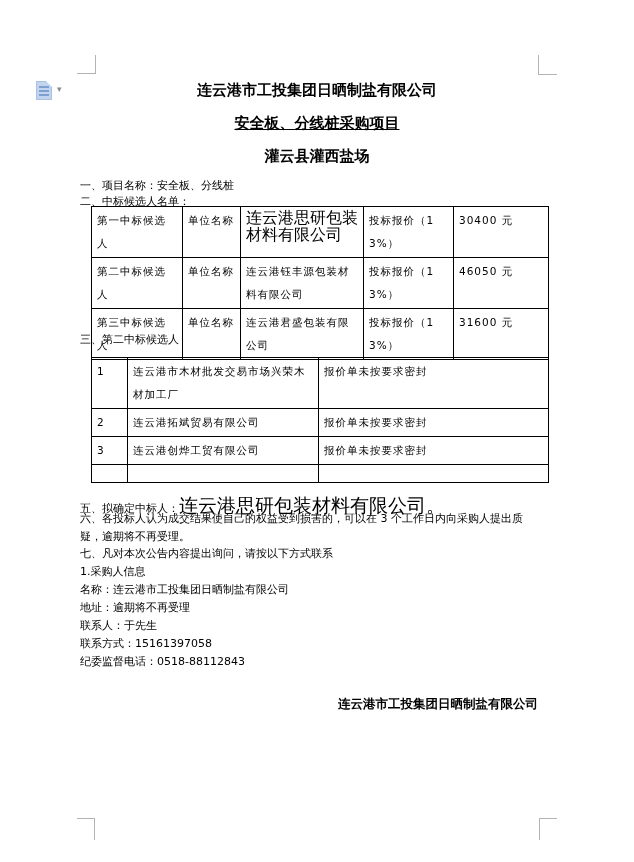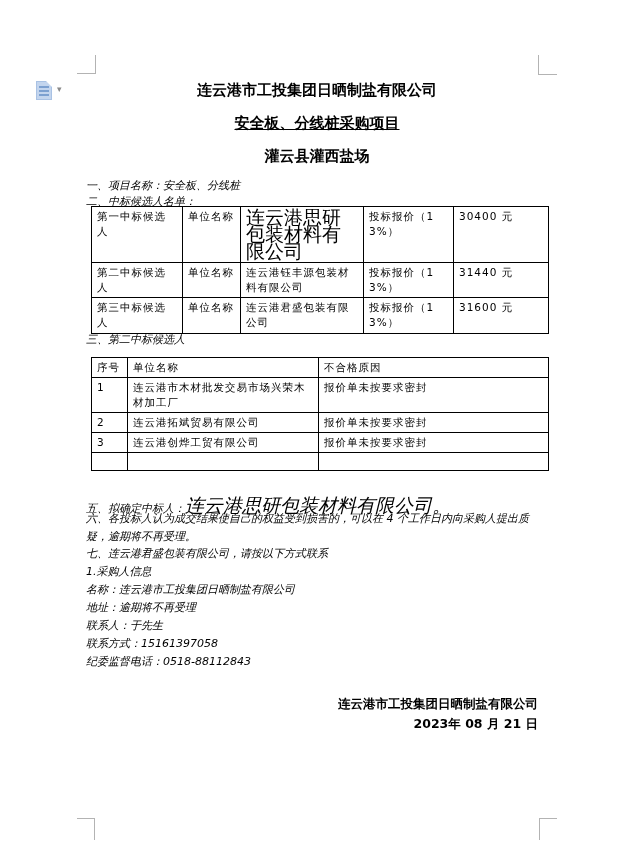--- a/index.html
+++ b/index.html
@@ -31,28 +31,28 @@
   .paste-doc::after { 
     content:""; position:absolute; left:2px; top:4px; width:10px; height:11px;
     background:repeating-linear-gradient(#7ca0d0 0 2px, transparent 2px 4px);
   }
   .paste-arrow { position:absolute; left:21px; top:2px; font-size:9px; color:#8a8a8a; line-height:12px; }
 
   
   .doc-title { position:absolute; left:0; width:634px; text-align:center; font-weight:bold; font-size:15px; }
   .t1 { top:81px; } .t2 { top:114px;text-decoration:underline; } .t3 { top:147px; }
 
-  .line { position:absolute; left:86px; font-size:11px; white-space:nowrap;font-style:italic; }
+  .line { position:absolute; left:80px; font-size:11px; white-space:nowrap; }
 
   table { border-collapse:collapse; table-layout:fixed; }
-  td { border:1px solid #000; font-size:10.5px; vertical-align:top; padding:2px 5px; letter-spacing:1px; line-height:15px; word-break:break-all; }
+  td { border:1px solid #000; font-size:10.5px; vertical-align:top; padding:2px 5px; letter-spacing:1px; line-height:23px; word-break:break-all; }
   .tbl { position:absolute; left:91px; width:457px; }
   .tbl1 { top:206px; }
   .tbl2 { top:357px; }
-  .big-cell { font-size:19px; letter-spacing:0; line-height:17px; }
+  .big-cell { font-size:16px; letter-spacing:0; line-height:17px; }
 
   .para5 { top:493px; }
   .big-inline { font-size:19px; }
 
   .sig { position:absolute; right:96px; top:694px; text-align:right; font-weight:bold; font-size:12.5px; line-height:20px; white-space:nowrap; }
 </style>
 </head>
 <body>
 
 <div class="crop crop-tl"></div>
@@ -86,46 +86,41 @@
     <td>单位名称</td>
     <td class="big-cell">连云港思研包装材料有限公司</td>
     <td>投标报价（13%）</td>
     <td>30400 元</td>
   </tr>
   <tr style="height:32px">
     <td>第二中标候选人</td>
     <td>单位名称</td>
     <td>连云港钰丰源包装材料有限公司</td>
     <td>投标报价（13%）</td>
-    <td>31440 元</td>
+    <td>46050 元</td>
   </tr>
   <tr style="height:36px">
     <td>第三中标候选人</td>
     <td>单位名称</td>
     <td>连云港君盛包装有限公司</td>
     <td>投标报价（13%）</td>
     <td>31600 元</td>
   </tr>
 </tbody>
   </table>
 
 <div class="line" style="top:332px">三、第二中标候选人</div>
 
 <table class="tbl tbl2">
   <colgroup>
       <col style="width:36px">
       <col style="width:191px">
       <col style="width:230px">
     </colgroup>
   <tbody>
-      <tr style="height:19px">
-    <td>序号</td>
-    <td>单位名称</td>
-    <td>不合格原因</td>
-  </tr>
   <tr style="height:35px">
     <td>1</td>
     <td>连云港市木材批发交易市场兴荣木材加工厂</td>
     <td>报价单未按要求密封</td>
   </tr>
   <tr style="height:17px">
     <td>2</td>
     <td>连云港拓斌贸易有限公司</td>
     <td>报价单未按要求密封</td>
   </tr>
@@ -138,27 +133,26 @@
     <td></td>
     <td></td>
     <td></td>
   </tr>
 </tbody>
   </table>
 
 <div class="line para5">
   <span>五、拟确定中标人：</span><span class="big-inline">连云港思研包装材料有限公司。</span>
 </div>
-<div class="line" style="top:511px">六、各投标人认为成交结果使自己的权益受到损害的，可以在 4 个工作日内向采购人提出质</div>
+<div class="line" style="top:511px">六、各投标人认为成交结果使自己的权益受到损害的，可以在 3 个工作日内向采购人提出质</div>
 <div class="line" style="top:529px">疑，逾期将不再受理。</div>
-<div class="line" style="top:546px">七、连云港君盛包装有限公司，请按以下方式联系</div>
+<div class="line" style="top:546px">七、凡对本次公告内容提出询问，请按以下方式联系</div>
 
 <div class="line" style="top:564px">1.采购人信息</div>
 <div class="line" style="top:582px">名称：连云港市工投集团日晒制盐有限公司</div>
 <div class="line" style="top:600px">地址：逾期将不再受理</div>
 <div class="line" style="top:618px">联系人：于先生</div>
 <div class="line" style="top:636px">联系方式：15161397058</div>
 <div class="line" style="top:654px">纪委监督电话：0518-88112843</div>
 
 <div class="sig">
   <div>连云港市工投集团日晒制盐有限公司</div>
-  <div>2023年 08 月 21 日</div>
 </div>
 
 </body></html>

